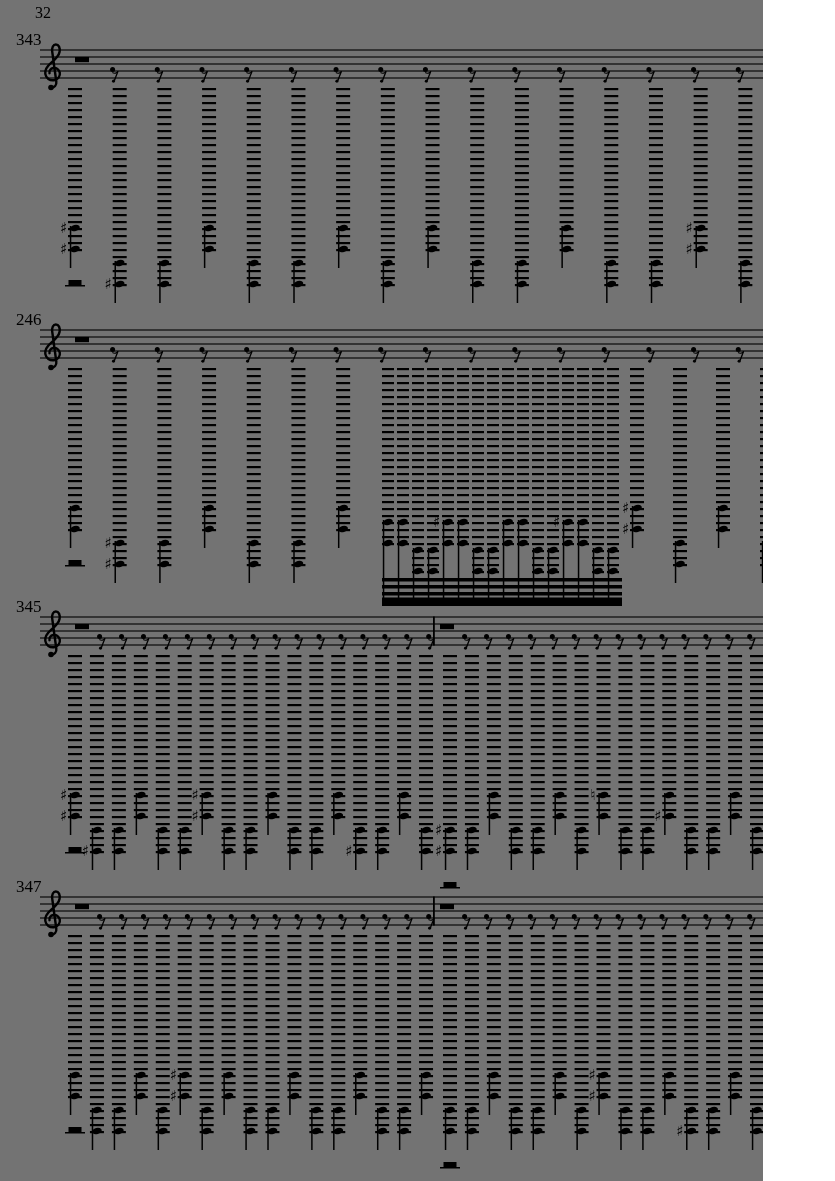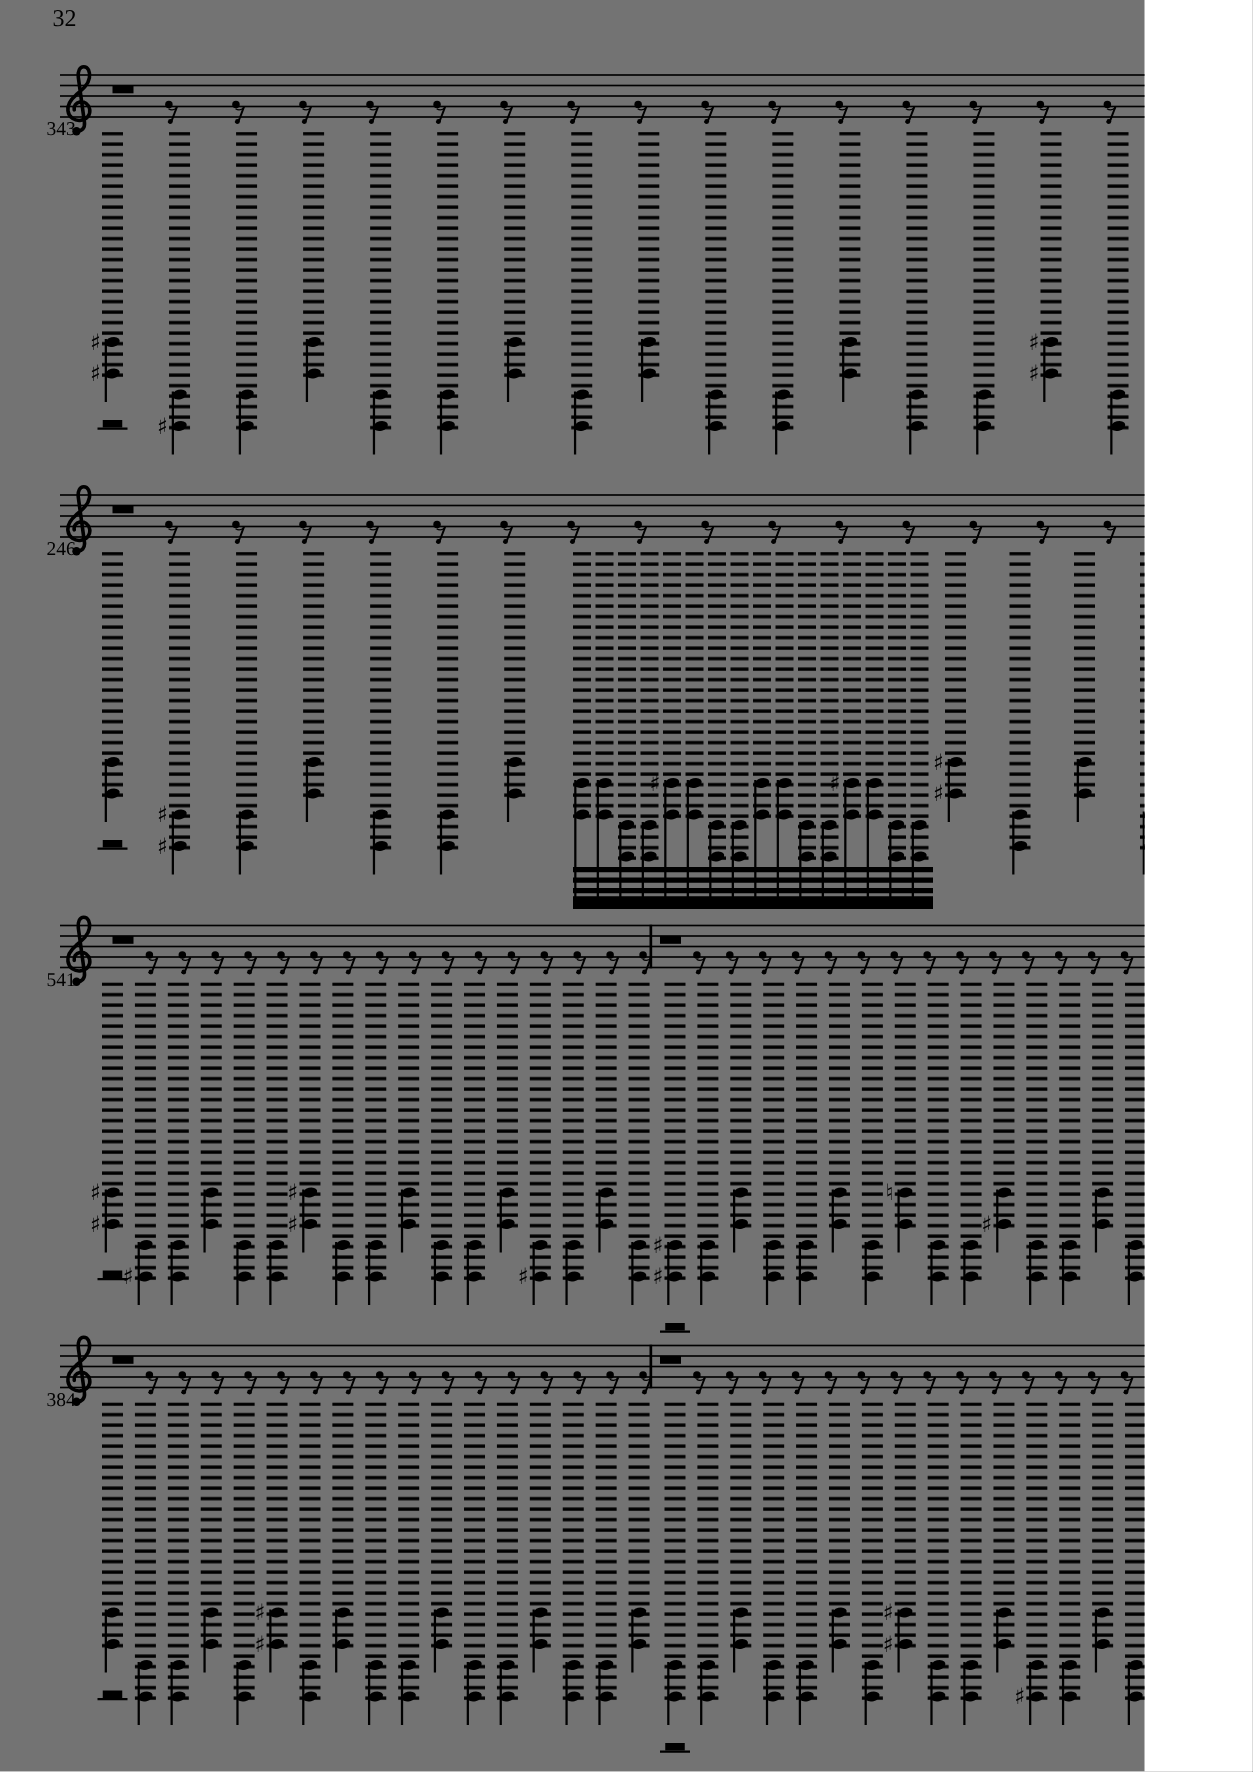--- a/index.html
+++ b/index.html
@@ -8,38 +8,38 @@
     width:763px;height:1181px;
     background:#737373;
     font-family:"Liberation Serif","DejaVu Serif",serif;
     overflow:hidden;
   }
   .page-number{
     position:absolute;left:35px;top:4px;
     font-size:16px;color:#000;
   }
   .measure-number{
-    position:absolute;left:31px;
-    font-size:13px;color:#000;margin-top:48px;
+    position:absolute;left:16px;
+    font-size:17px;color:#000;
   }
   #mn-0{top:30px;}
   #mn-1{top:310px;}
   #mn-2{top:597px;}
   #mn-3{top:877px;}
   svg{position:absolute;left:0;top:0;}
 </style>
 </head>
 <body>
 
 <div class="page">
   <div class="page-number">32</div>
   <div class="measure-number" id="mn-0">343</div>
   <div class="measure-number" id="mn-1">246</div>
-  <div class="measure-number" id="mn-2">541</div>
-  <div class="measure-number" id="mn-3">384</div>
+  <div class="measure-number" id="mn-2">345</div>
+  <div class="measure-number" id="mn-3">347</div>
 
   <svg id="score-svg" width="835" height="1181" viewBox="0 0 835 1181">
     <defs>
 
       <pattern id="led" patternUnits="userSpaceOnUse" width="4" height="7">
         <rect x="0" y="4" width="4" height="2.2" fill="#000"></rect>
       </pattern>
 
       <g id="erest">
         <circle cx="2.6" cy="3.6" r="2.5" fill="#000"></circle>

